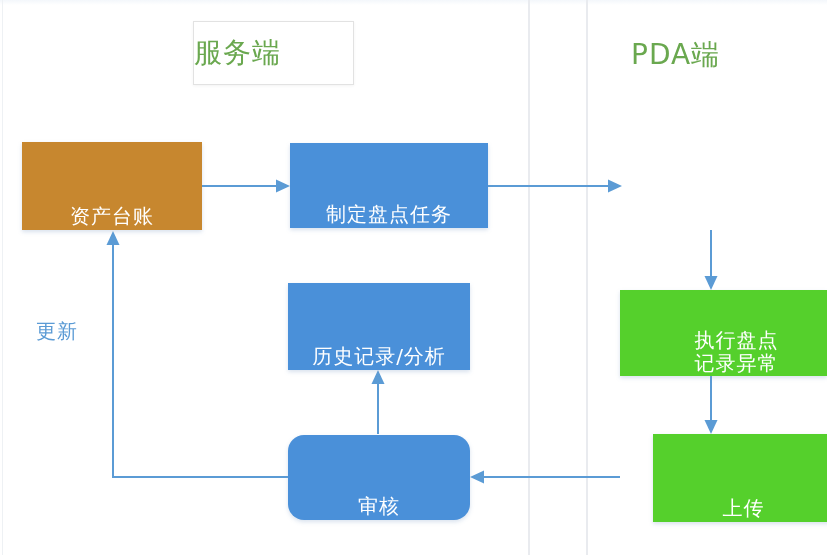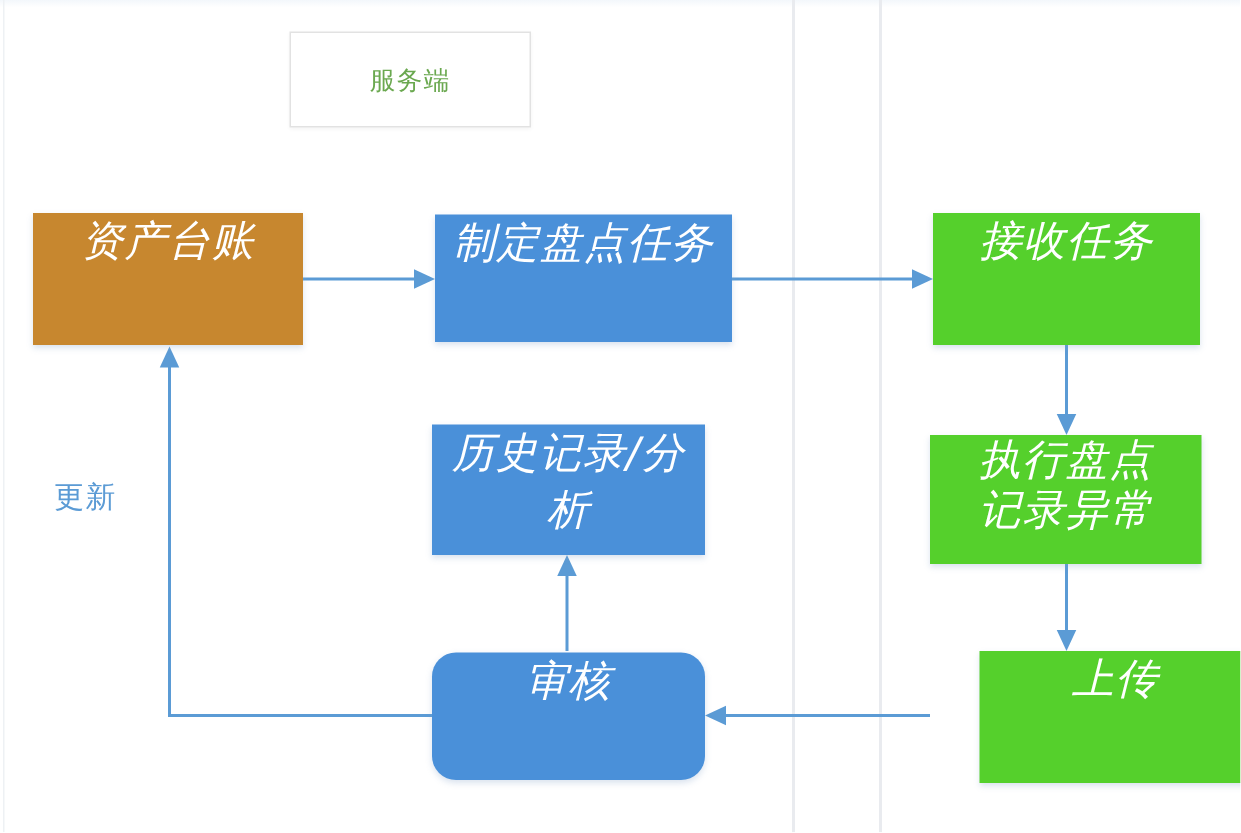--- a/index.html
+++ b/index.html
@@ -6,46 +6,49 @@
   body{font-family:"DejaVu Sans","Liberation Sans",sans-serif;}
   #canvas{position:relative;width:827px;height:555px;background:#ffffff;overflow:hidden;}
   .top-strip{position:absolute;left:0;top:0;width:827px;height:5px;
     background:linear-gradient(#f3f7fb,#ffffff);}
   .left-border{position:absolute;left:2px;top:0;width:1px;height:555px;background:#eef1f4;}
   .lane-divider{position:absolute;top:0;width:2px;height:555px;background:#e9ebef;}
   .svg-layer{position:absolute;left:0;top:0;pointer-events:none;}
   .edge{stroke:var(--edge-color);stroke-width:2;fill:none;}
   .head{fill:var(--edge-color);stroke:none;}
 
-  .node{position:absolute;display:flex;align-items:flex-start;justify-content:center;
-    text-align:center;color:#ffffff;font-size:28px;letter-spacing:1px;
-    box-shadow:0 2px 4px rgba(130,160,200,.30);font-style:italic;}
+  .node{position:absolute;display:flex;align-items:flex-end;justify-content:center;
+    text-align:center;color:#ffffff;font-size:20px;letter-spacing:1px;
+    box-shadow:0 2px 4px rgba(130,160,200,.30);}
   .node-orange{background:var(--node-orange);}
   .node-blue{background:var(--node-blue);}
   .node-green{background:var(--node-green);}
 
-  .lane-label{position:absolute;display:flex;align-items:center;justify-content:center;
-    color:var(--lane-text);font-size:17px;letter-spacing:1px;}
+  .lane-label{position:absolute;display:flex;align-items:center;
+    color:var(--lane-text);font-size:28px;letter-spacing:1px;}
   .lane-label.boxed{background:#ffffff;border:1px solid #e2e2e2;
     box-shadow:0 1px 3px rgba(0,0,0,.05);}
   .edge-label{position:absolute;color:var(--edge-color);font-size:20px;letter-spacing:1px;}
-  .two-line{line-height:1.18;}
+  .two-line{line-height:1.18;padding-left:26px;}
 </style>
 </head>
 <body>
 
 <div id="canvas">
 
   <div class="top-strip"></div>
   <div class="left-border"></div>
   <div class="lane-divider" style="left:528px;"></div>
   <div class="lane-divider" style="left:586px;"></div>
 
   <div class="lane-label boxed" style="left:193px;top:21px;width:159px;height:62px;">
     <span>服务端</span>
+  </div>
+  <div class="lane-label" style="left:631px;top:40px;width:140px;height:30px;">
+    <span>PDA端</span>
   </div>
 
   <svg class="svg-layer" width="827" height="555" viewBox="0 0 827 555">
     <g>
       <line class="edge" x1="202" y1="186" x2="277" y2="186"></line>
       <polygon class="head" points="290,186 276,179.5 276,192.5"></polygon>
     </g>
     <g>
       <line class="edge" x1="472" y1="186" x2="609" y2="186"></line>
       <polygon class="head" points="622,186 608,179.5 608,192.5"></polygon>
@@ -75,23 +78,20 @@
   <div class="edge-label" style="left:36px;top:318px;text-align:center;">更新</div>
 
   <div class="node node-orange" style="left:22px;top:142px;width:180px;height:88px;">
     <span>资产台账</span>
   </div>
 
   <div class="node node-blue" style="left:290px;top:143px;width:198px;height:85px;">
     <span>制定盘点任务</span>
   </div>
 
-  <div class="node node-green" style="left:622px;top:142px;width:178px;height:88px;">
-    <span>接收任务</span>
-  </div>
 
   <div class="node node-blue" style="left:288px;top:283px;width:182px;height:87px;">
     <span>历史记录/分析</span>
   </div>
 
   <div class="node node-green two-line" style="left:620px;top:290px;width:181px;height:86px;">
     <span>
       <span>执行盘点</span><br>
       <span>记录异常</span>
     </span>

